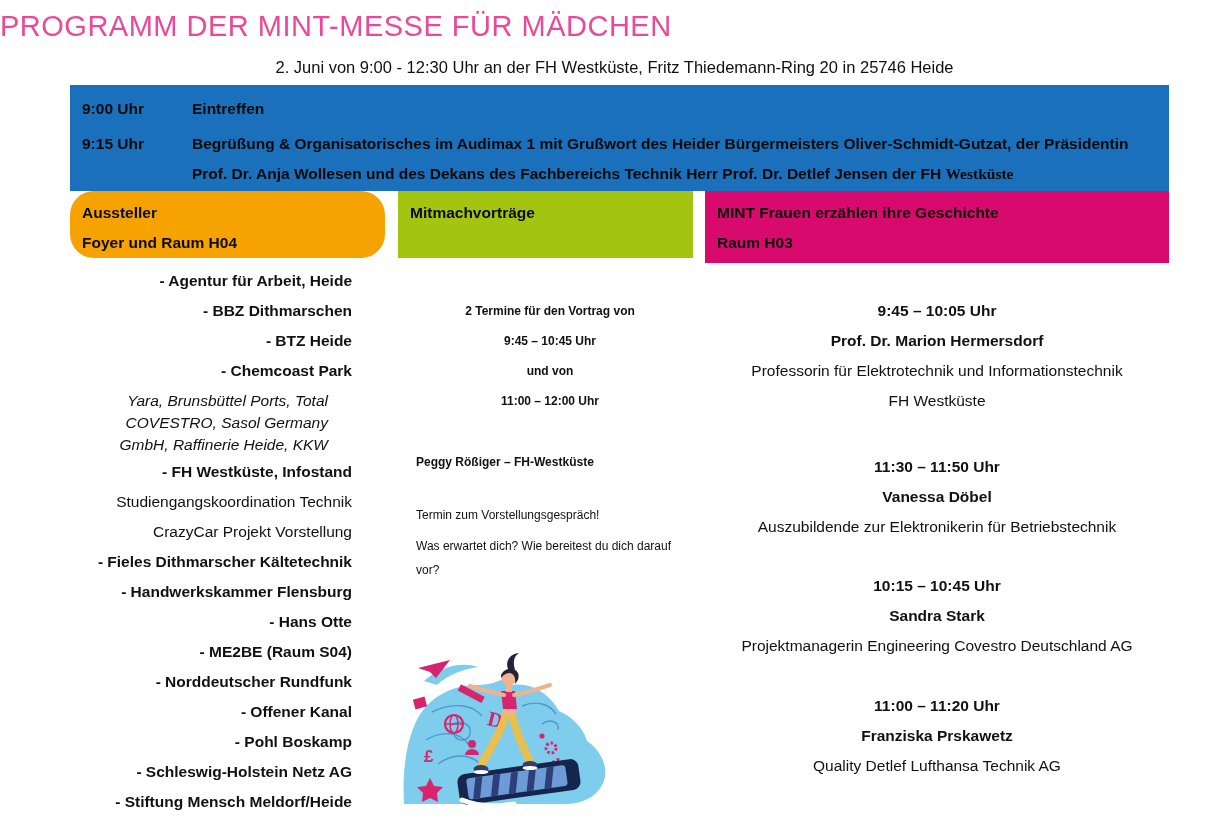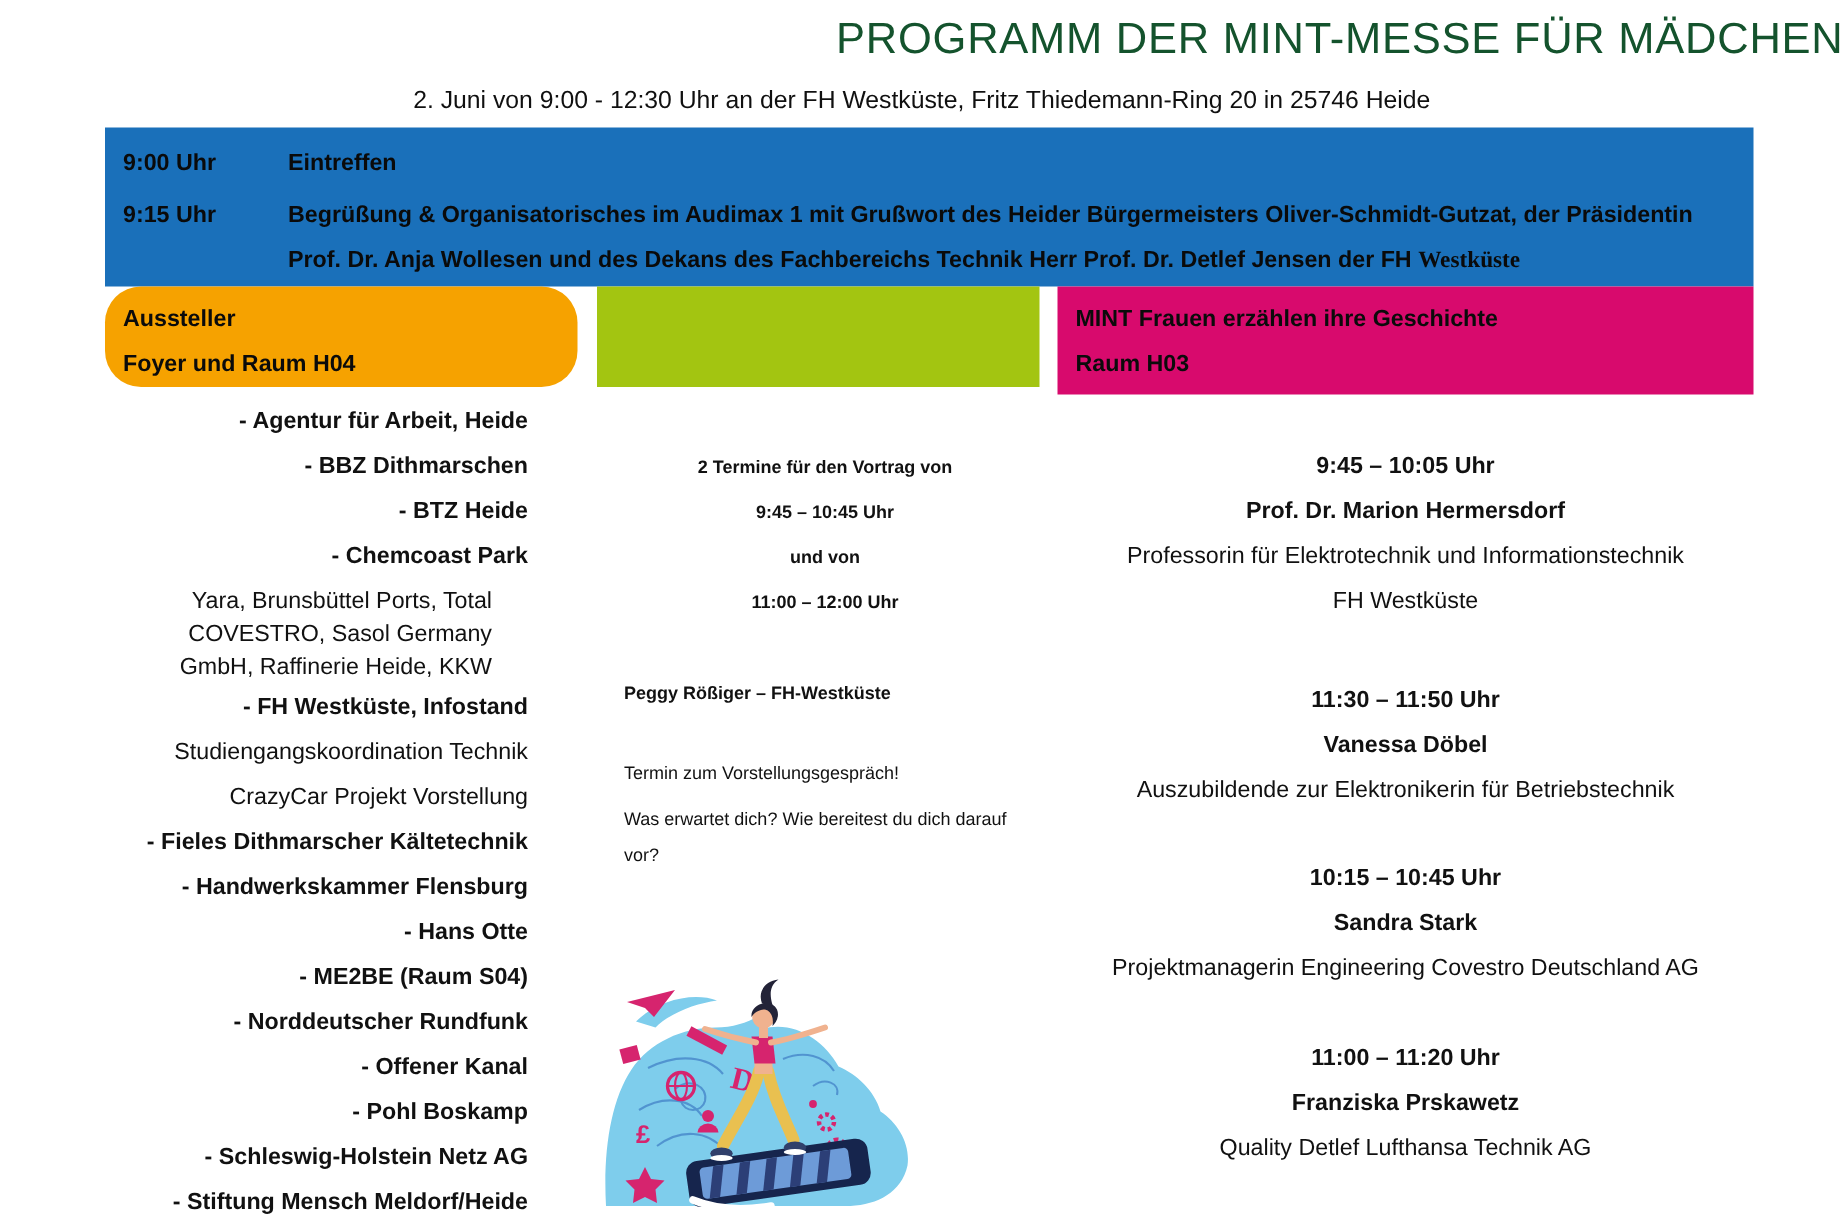--- a/index.html
+++ b/index.html
@@ -1,36 +1,36 @@
 <!DOCTYPE html>
 <html style="--banner-blue: #1a70ba; --aussteller-orange: #f6a200; --mitmach-green: #a3c511; --mint-pink: #d80a6d;"><head>
 <meta charset="utf-8">
 <style>
   html,body{margin:0;padding:0;background:#fff;}
   .page{position:relative;width:1229px;height:820px;background:#fff;
         font-family:"Liberation Sans",sans-serif;color:#111;overflow:hidden;}
-  .title{position:absolute;top:10px;left:0;width:100%;text-align:right;margin:0;
-         font-size:29px;font-weight:400;color:#14532d;letter-spacing:.5px;}
+  .title{position:absolute;top:10px;left:0;width:100%;text-align:left;margin:0;
+         font-size:29px;font-weight:400;color:#ec4899;letter-spacing:.5px;}
   .subtitle{position:absolute;top:58px;left:0;width:100%;text-align:center;
             font-size:16.5px;color:#101010;}
   .banner{position:absolute;left:70px;top:85px;width:1099px;height:106px;box-sizing:border-box;
           background:var(--banner-blue,#1a70ba);padding:9px 14px 0 12px;
           font-weight:bold;font-size:15.5px;color:#0a0a0a;}
   .b-row{display:grid;grid-template-columns:110px 1fr;line-height:30px;margin-bottom:5px;}
   .serif{font-family:"Liberation Serif",serif;}
   .hdr{position:absolute;top:191px;box-sizing:border-box;padding:7px 12px;
        font-weight:bold;font-size:15.5px;line-height:30px;color:#0b0b0b;}
   .hdr-orange{left:70px;width:315px;height:67px;background:var(--aussteller-orange,#f6a200);border-radius:24px;}
   .hdr-green{left:398px;width:295px;height:67px;background:var(--mitmach-green,#a3c511);}
   .hdr-pink{left:705px;width:464px;height:72px;background:var(--mint-pink,#d80a6d);}
   .col-left{position:absolute;left:80px;top:270px;width:272px;font-size:15.5px;text-align:right;}
   .entry{line-height:21px;margin-bottom:9px;}
   .entry.item{font-weight:bold;}
   .entry.sub{font-weight:400;padding-left:9px;}
-  .entry.sub.multi{line-height:22px;margin-bottom:5px;width:248px;box-sizing:border-box;}
+  .entry.sub.multi{line-height:22px;margin-bottom:5px;width:248px;box-sizing:border-box;font-style:italic;}
   .col-mid{position:absolute;left:404px;top:296px;width:292px;font-size:12px;}
   .mid-intro div{text-align:center;line-height:30px;font-weight:bold;}
   .mid-speaker{margin-top:31px;padding-left:12px;font-weight:bold;line-height:30px;}
   .mid-talk{margin-top:26px;padding-left:12px;line-height:24px;}
   .mid-q{margin-top:7px;padding-left:12px;line-height:24px;width:272px;box-sizing:border-box;}
   .illu{position:absolute;left:402px;top:652px;width:210px;height:155px;}
   .col-right{position:absolute;left:705px;top:296px;width:464px;text-align:center;font-size:15.5px;}
   .session div{line-height:30px;}
   .session .bold{font-weight:bold;}
   .s2{margin-top:36px;}.s3{margin-top:29px;}.s4{margin-top:30px;}
@@ -52,20 +52,21 @@
       <div>9:15 Uhr</div>
       <div><span>Begrüßung &amp; Organisatorisches im Audimax 1 mit Grußwort des Heider Bürgermeisters Oliver-Schmidt-Gutzat, der Präsidentin Prof. Dr. Anja Wollesen und des Dekans des Fachbereichs Technik Herr Prof. Dr. Detlef Jensen der FH </span><span class="serif">Westküste</span></div>
     </div>
   </div>
 
   <div class="hdr hdr-orange">
     <div>Aussteller</div>
     <div>Foyer und Raum H04</div>
   </div>
   <div class="hdr hdr-green">
+    <div>Mitmachvorträge</div>
   </div>
   <div class="hdr hdr-pink">
     <div>MINT Frauen erzählen ihre Geschichte</div>
     <div>Raum H03</div>
   </div>
 
   <div class="col-left">
     <div class="entry item">- Agentur für Arbeit, Heide</div>
     <div class="entry item">- BBZ Dithmarschen</div>
     <div class="entry item">- BTZ Heide</div>

